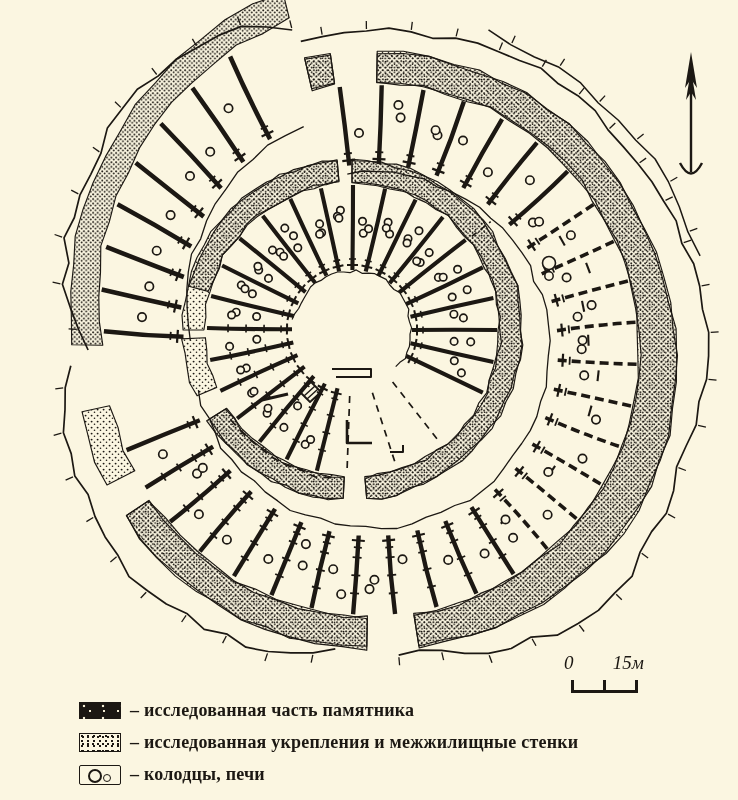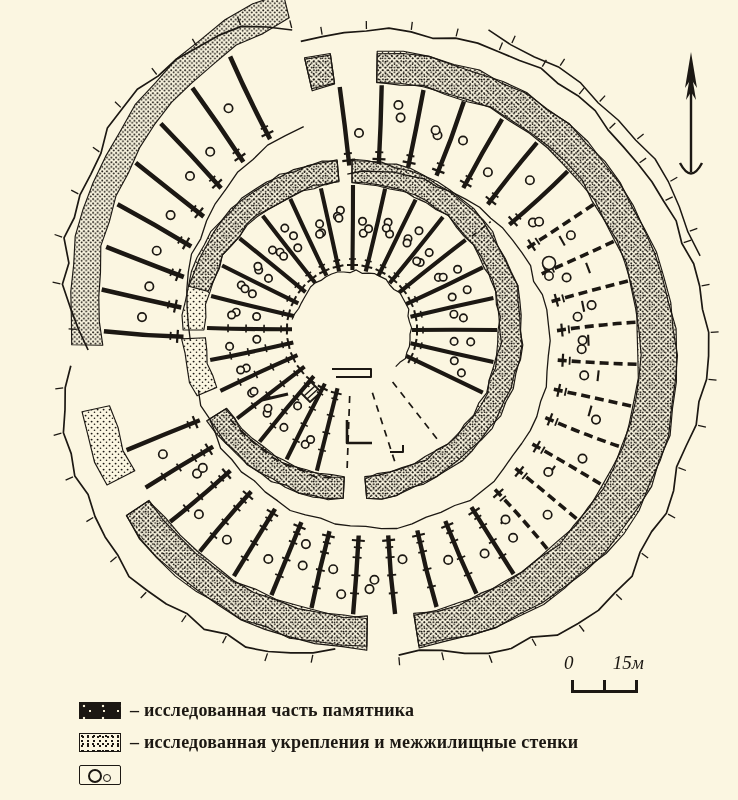--- a/index.html
+++ b/index.html
@@ -525,15 +525,16 @@
     </div>
     <div class="lrow">
       <div class="sw sw2"></div>
       <div class="lbl">– исследованная укрепления и межжилищные стенки</div>
     </div>
     <div class="lrow">
       <div class="sw sw3">
         <span class="c1"></span>
         <span class="c2"></span>
       </div>
+      <div class="lbl">– колодцы, печи</div>
     </div>
   </div>
 </div>
 
 </body></html>

